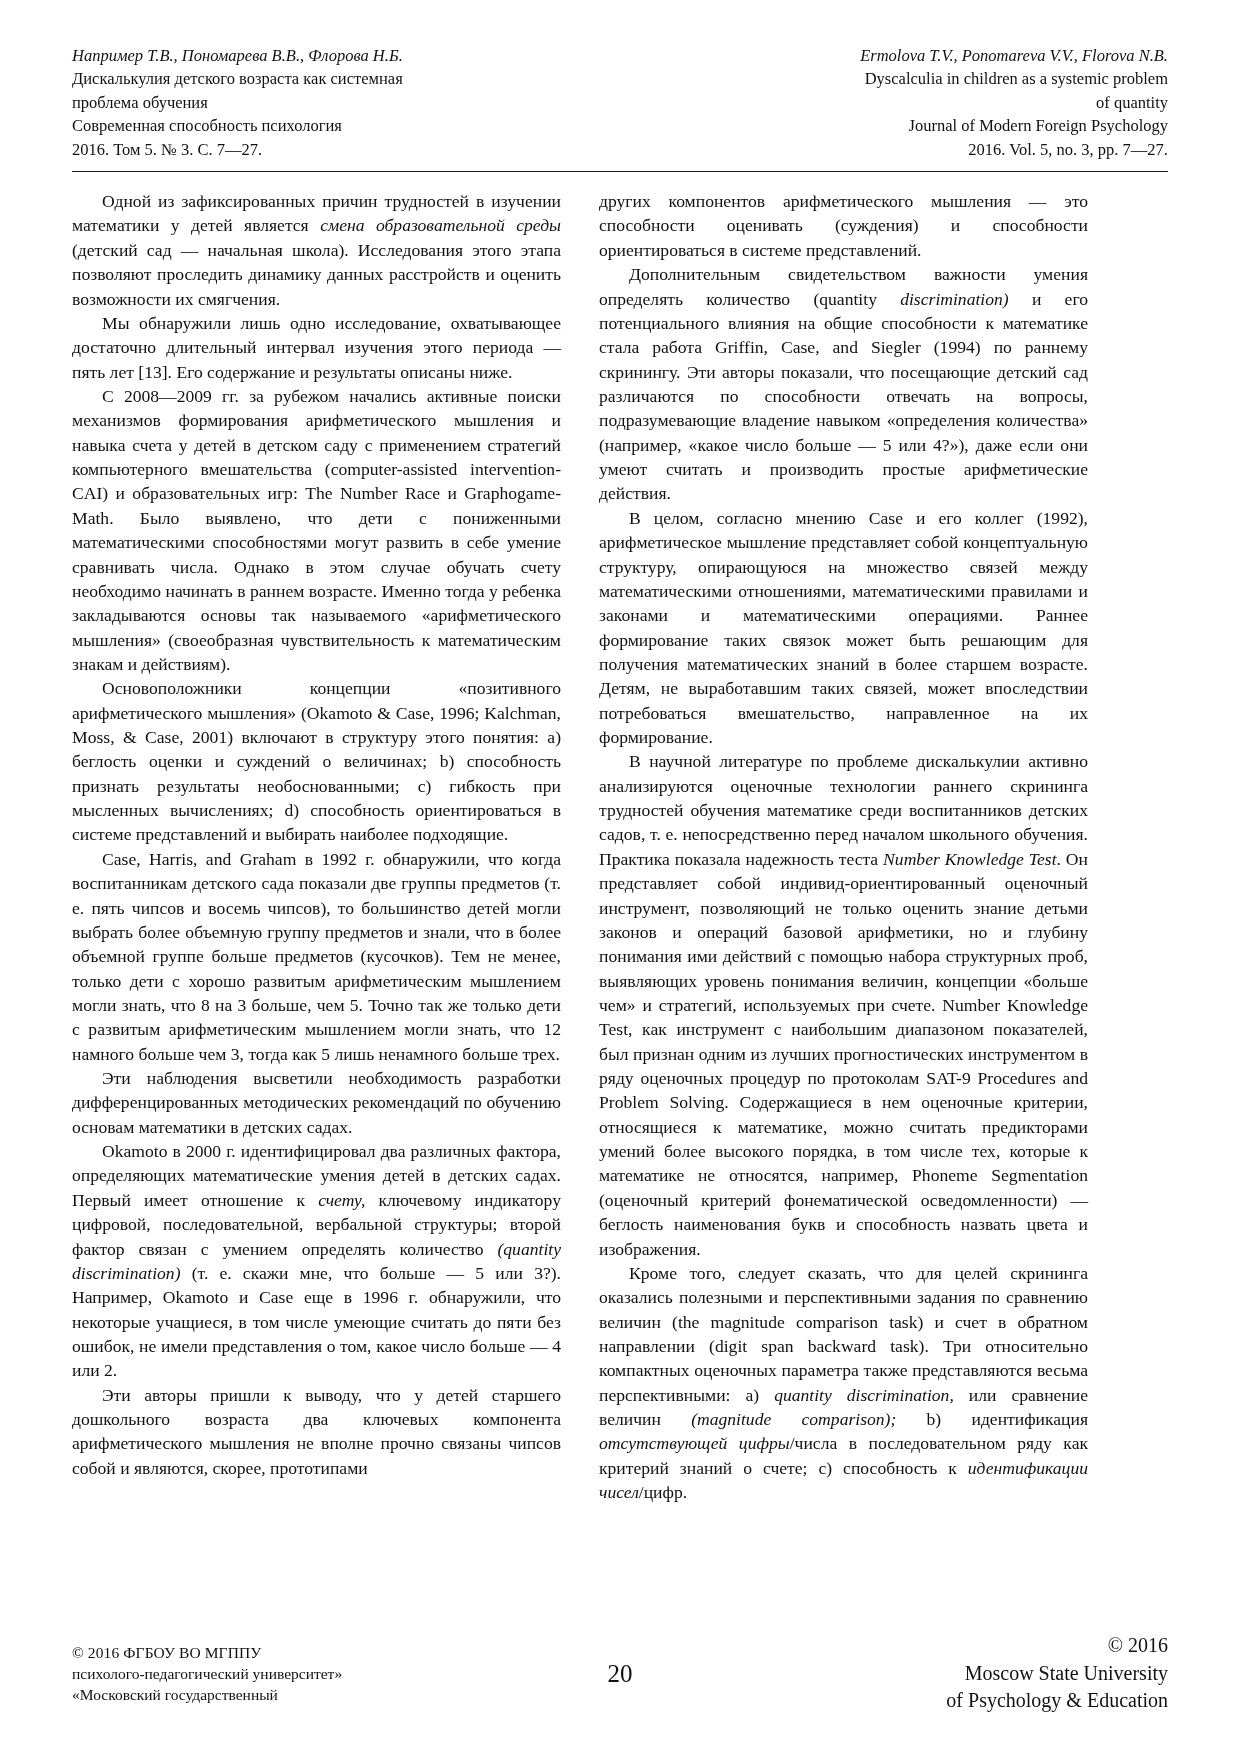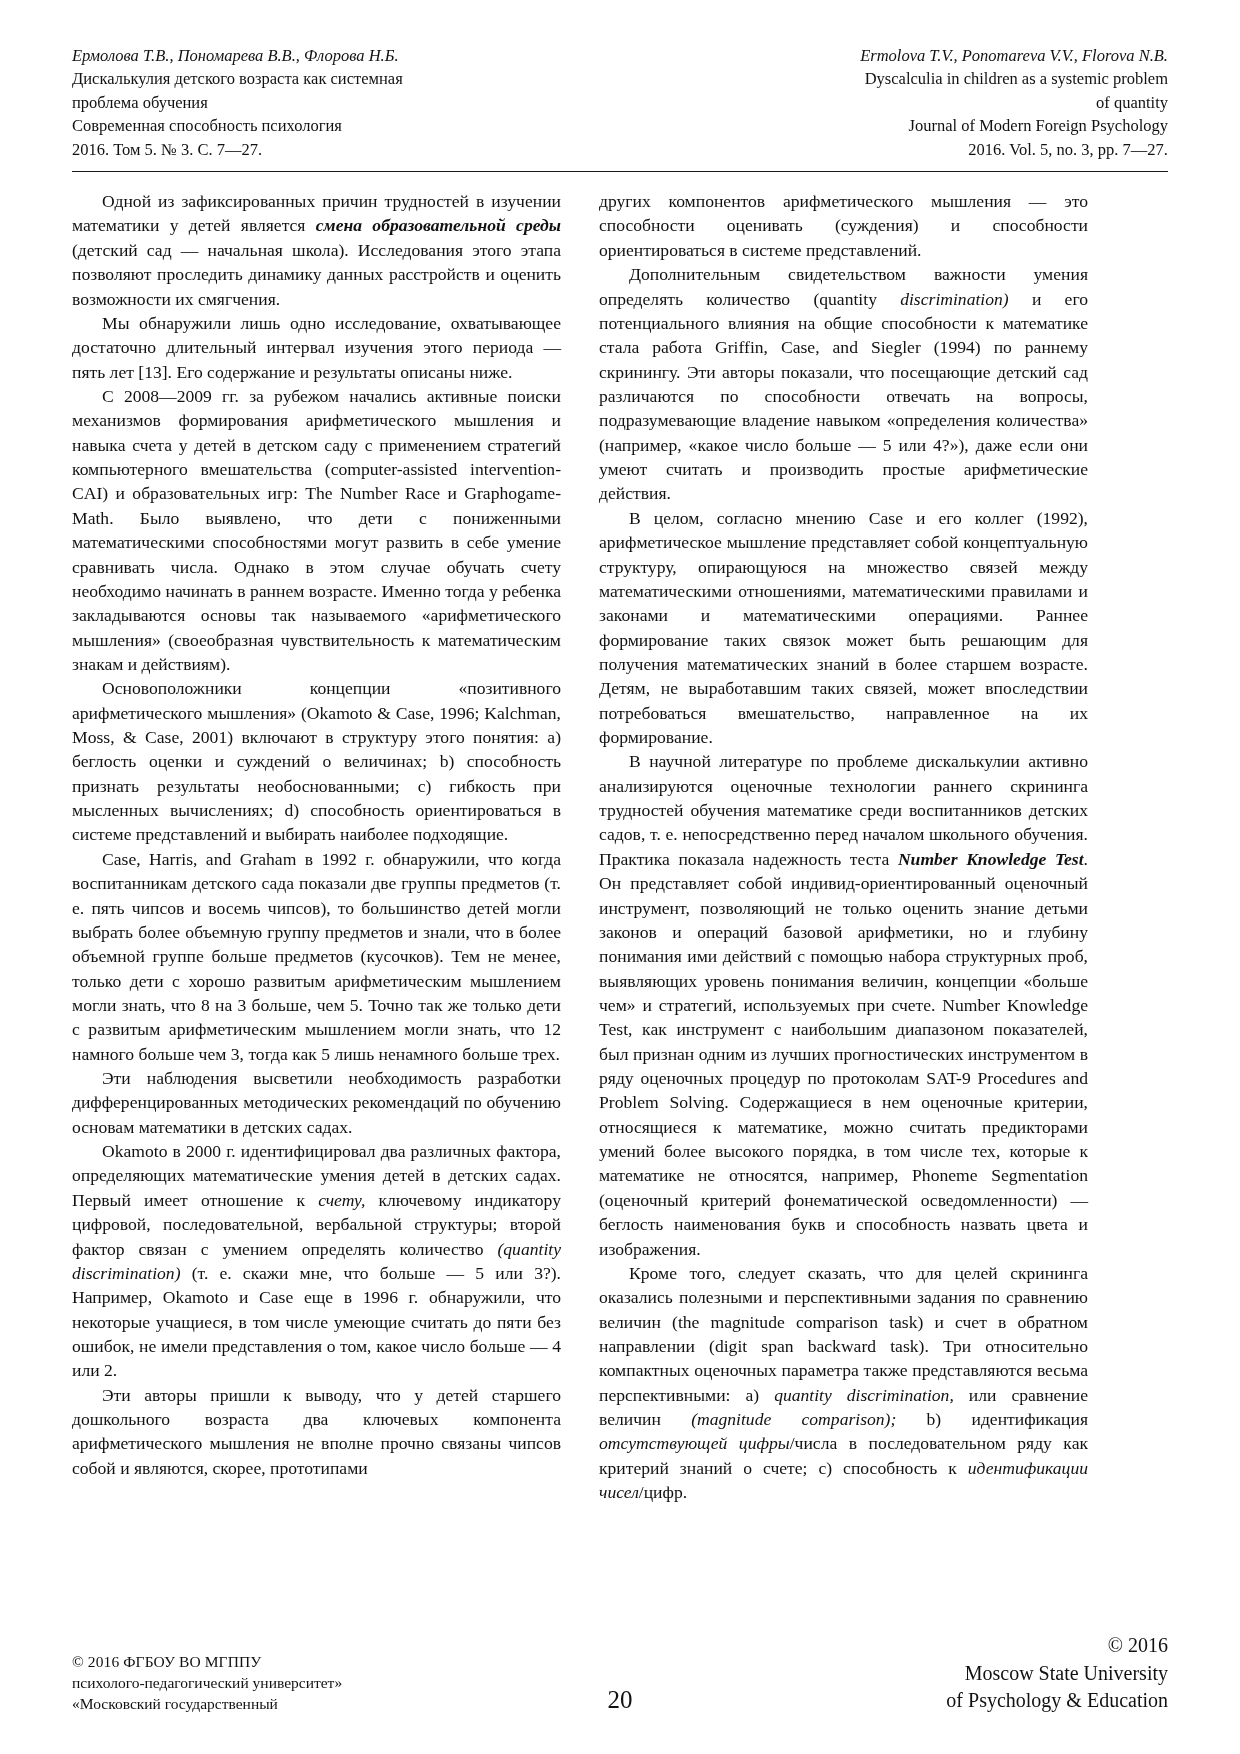--- a/index.html
+++ b/index.html
@@ -60,27 +60,27 @@
     hyphens: none;
   }
   .col p {
     margin: 0;
     text-indent: 30px;
     text-align: justify;
     text-justify: inter-word;
   }
   .col p.noindent { text-indent: 0; }
   i  { font-style: italic; }
-  .bi { font-style: italic; font-weight: bold; }
+  .bi { font-style: italic; font-weight: normal; }
 
   
   .footer {
     margin-top: auto;
     display: flex;
-    align-items: flex-end;
+    align-items: center;
     justify-content: space-between;
     padding-top: 10px;
   }
   .footer-left {
     width: 430px;
     font-size: 15.5px;
     line-height: 1.36;
     text-align: left;
   }
   .footer-right {
@@ -97,21 +97,21 @@
     padding-top: 2px;
   }
 </style>
 </head>
 <body>
 
 <div class="page">
 
   <div class="runhead">
     <div class="runhead-left">
-      <div class="authors">Ермолова Т.В., Пономарева В.В., Флорова Н.Б.</div>
+      <div class="authors">Например Т.В., Пономарева В.В., Флорова Н.Б.</div>
       <div>Дискалькулия детского возраста как системная</div>
       <div>проблема обучения</div>
       <div>Современная способность психология</div>
       <div>2016. Том 5. № 3. С. 7—27.</div>
     </div>
     <div class="runhead-right">
       <div class="authors">Ermolova T.V., Ponomareva V.V., Florova N.B.</div>
       <div>Dyscalculia in children as a systemic problem</div>
       <div>of quantity</div>
       <div>Journal of Modern Foreign Psychology</div>

